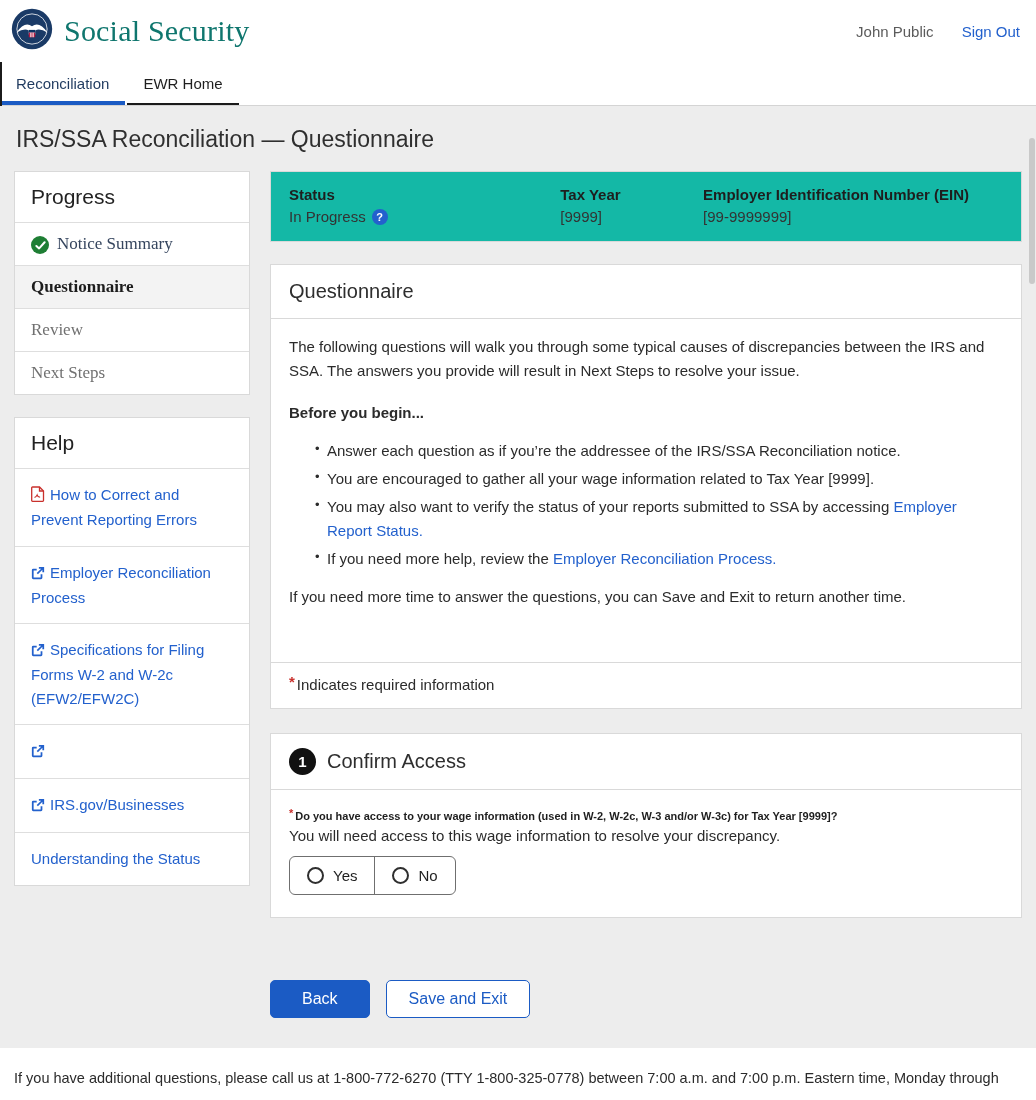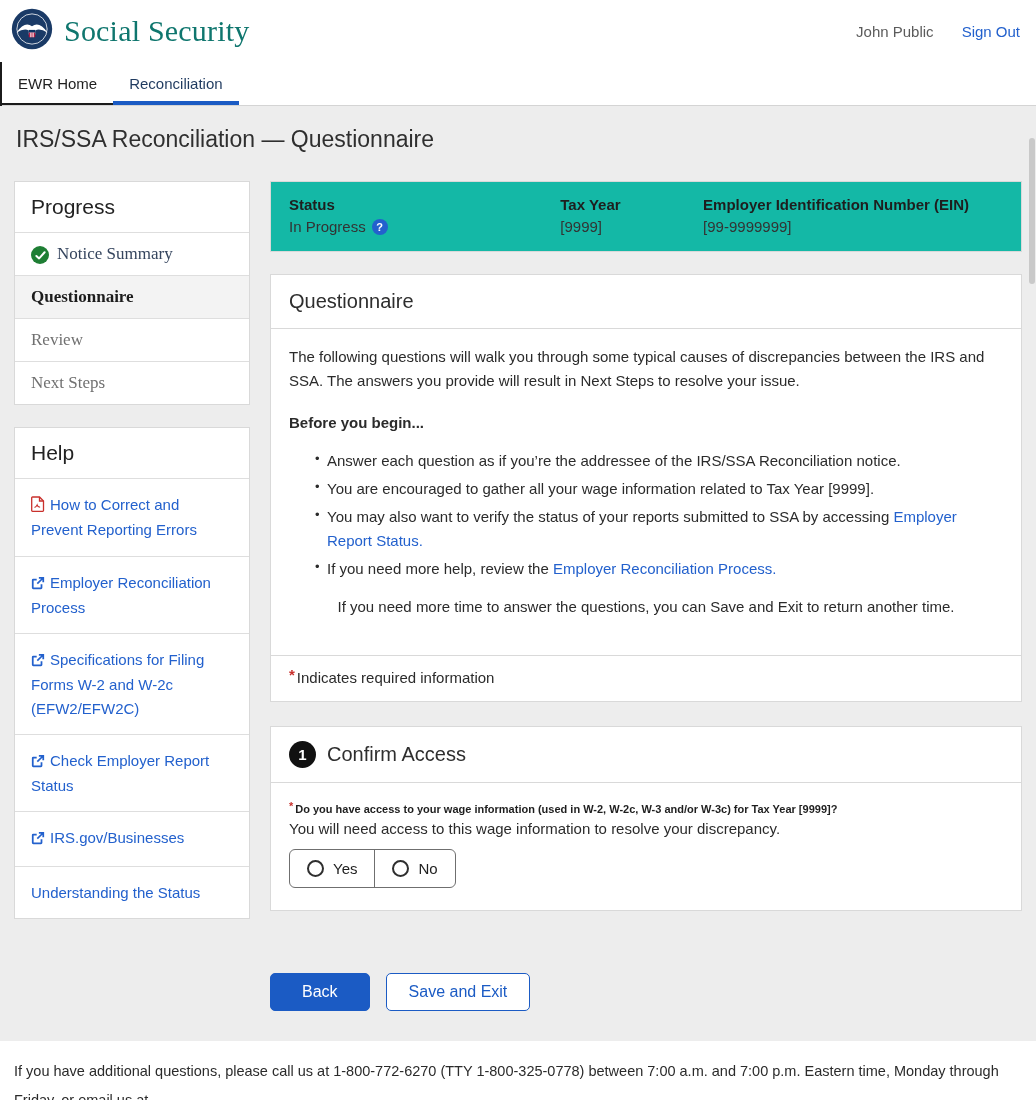--- a/index.html
+++ b/index.html
@@ -51,21 +51,21 @@
     padding: 0 16px;
     font-size: 15px;
     cursor: pointer;
     border-bottom: 4px solid transparent;
     padding-top: 4px;
   }
   .tab.first { border-bottom: 2px solid #1b1b1b; padding-top: 2px; color: #1f1f1f; margin-left: 2px; }
   .tab.active { border-bottom: 4px solid #1b5bc4; color: #1f3a5f; }
   
   .content { flex: 1 1 auto; padding: 14px 14px 30px 14px; }
-  h1.page-title { font-size: 23px; font-weight: 400; color: #2f2f2f; margin: 6px 0 28px 2px; }
+  h1.page-title { font-size: 23px; font-weight: 400; color: #2f2f2f; margin: 6px 0 18px 2px; }
   .layout { display: grid; grid-template-columns: 236px 1fr; gap: 20px; align-items: start; }
   .panel { background: #fff; border: 1px solid #d9d9d9; }
   .panel-heading { font-size: 21px; font-weight: 400; color: #222; padding: 13px 16px; }
   
   .side-item { border-top: 1px solid #dedede; padding: 11px 16px; font-size: 17px; display: flex; align-items: flex-end; gap: 8px; cursor: pointer; font-family: Liberation Serif, serif; }
   .side-item.complete { color: #35455e; }
   .side-item.current { font-weight: bold; color: #1c1c1c; background: #f3f3f3; cursor: default; }
   .side-item.upcoming { color: #707070; cursor: default; }
   .check-badge {
     width: 18px; height: 18px; border-radius: 50%; background: #1e7e34; flex: 0 0 auto;
@@ -151,22 +151,22 @@
     </span>
     <span class="brand-name">Social Security</span>
   </div>
   <div class="header-right">
     <span class="user-name">John Public</span>
     <a class="signout">Sign Out</a>
   </div>
 </div>
 
 <div class="tabbar">
+  <div class="tab active">Reconciliation</div>
   <div class="tab first">EWR Home</div>
-  <div class="tab active">Reconciliation</div>
 </div>
 
 <div class="content">
   <h1 class="page-title">IRS/SSA Reconciliation — Questionnaire</h1>
 
   <div class="layout">
 
     <div>
       <div class="panel">
         <div class="panel-heading">Progress</div>
@@ -219,21 +219,21 @@
             </svg>
           </span><span class="help-link-text">Specifications for Filing Forms W-2 and W-2c (EFW2/EFW2C)</span>
         </div>
 
         <div class="help-item">
           <span class="help-icon-wrap">
             <svg width="14" height="14" viewBox="0 0 16 16" fill="#2361cd">
               <path d="M6.5 3 H2.6 A1.6 1.6 0 0 0 1 4.6 v8.8 A1.6 1.6 0 0 0 2.6 15 h8.8 A1.6 1.6 0 0 0 13 13.4 V9.5 h-2 v3.5 H3 V5 h3.5 z"></path>
               <path d="M9 1 h6 v6 h-2 V4.4 L7.9 9.5 6.5 8.1 11.6 3 H9 z"></path>
             </svg>
-          </span><span class="help-link-text">Check Employer Report Status</span>
+          </span>
         </div>
 
         <div class="help-item">
           <span class="help-icon-wrap">
             <svg width="14" height="14" viewBox="0 0 16 16" fill="#2361cd">
               <path d="M6.5 3 H2.6 A1.6 1.6 0 0 0 1 4.6 v8.8 A1.6 1.6 0 0 0 2.6 15 h8.8 A1.6 1.6 0 0 0 13 13.4 V9.5 h-2 v3.5 H3 V5 h3.5 z"></path>
               <path d="M9 1 h6 v6 h-2 V4.4 L7.9 9.5 6.5 8.1 11.6 3 H9 z"></path>
             </svg>
           </span><span class="help-link-text">IRS.gov/Businesses</span>
         </div>
@@ -275,21 +275,21 @@
             <li>
               <span>You are encouraged to gather all your wage information related to Tax Year [9999].</span>
             </li>
             <li>
               <span>You may also want to verify the status of your reports submitted to SSA by accessing </span><a class="inline-link">Employer Report Status.</a>
             </li>
             <li>
               <span>If you need more help, review the </span><a class="inline-link">Employer Reconciliation Process.</a>
             </li>
           </ul>
-          <p style="margin-bottom: 18px; text-align: center;">If you need more time to answer the questions, you can Save and Exit to return another time.</p>
+          <p style="margin-bottom: 35px;">If you need more time to answer the questions, you can Save and Exit to return another time.</p>
         </div>
         <div class="required-row">
           <span class="req-star">*</span><span>Indicates required information</span>
         </div>
       </div>
 
       <div class="panel ca-panel">
         <div class="ca-header">
           <span class="step-badge">1</span>
           <span class="ca-title">Confirm Access</span>

